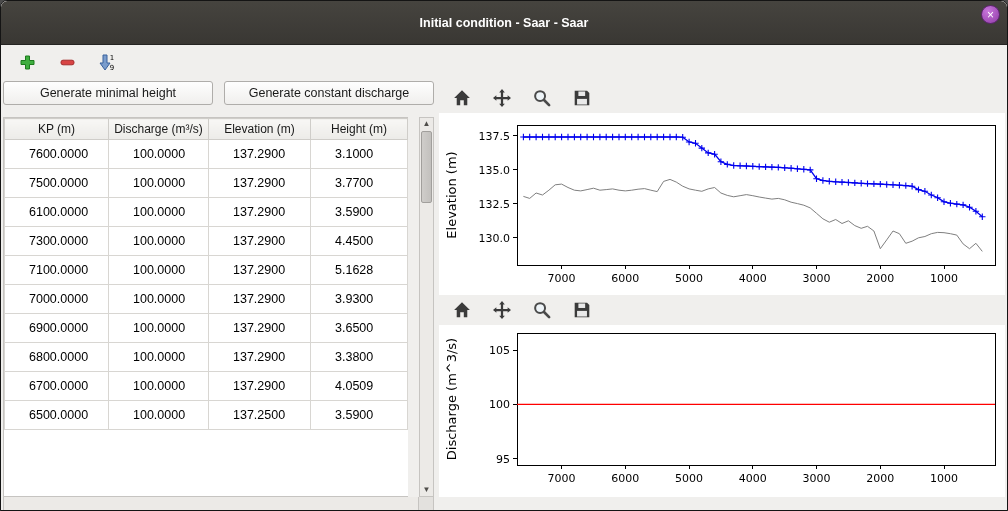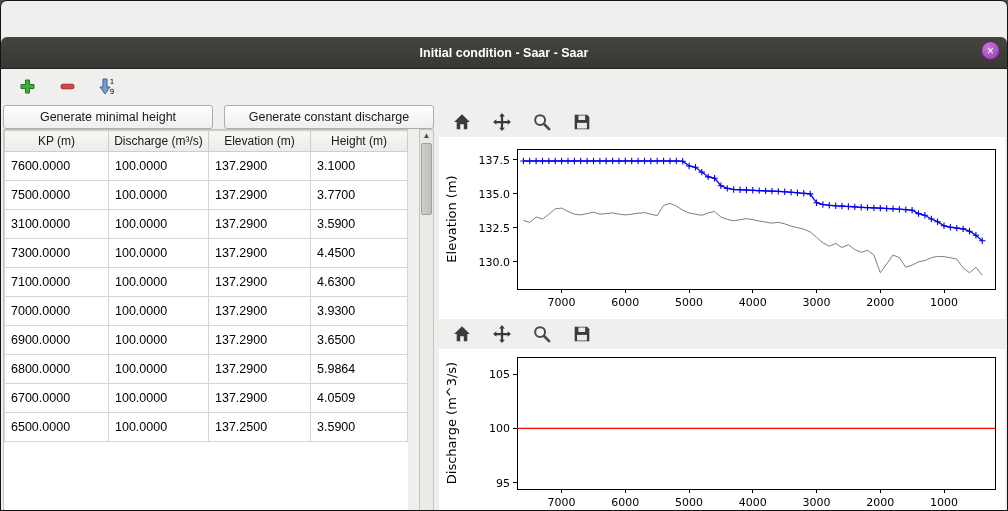--- a/index.html
+++ b/index.html
@@ -1,44 +1,44 @@
 <!DOCTYPE html>
 <html><head>
 <meta charset="utf-8">
 <style>
   * { margin:0; padding:0; box-sizing:border-box; }
   html,body { background:#4a4a4a; }
   body { font-family:"Liberation Sans","DejaVu Sans",sans-serif; }
   .window { width:1008px; height:511px; background:#f0efed; border:1px solid #141414;
             border-radius:7px 7px 0 0; overflow:hidden; position:relative; }
-  .titlebar { height:32px; background:linear-gradient(#46443f,#393733);
+  .titlebar { height:44px; background:linear-gradient(#46443f,#393733);
               display:flex; align-items:center; justify-content:center; position:relative;
-              border-radius:6px 6px 0 0; border-bottom:1px solid #252422;margin-top:36px; }
+              border-radius:6px 6px 0 0; border-bottom:1px solid #252422; }
   .titlebar .title { color:#ffffff; font-size:12.5px; font-weight:bold; }
   .close-btn { position:absolute; right:7px; top:4px; width:19px; height:19px; border-radius:50%;
                background:radial-gradient(circle at 35% 30%, #c977dc, #8e3aa6);
                border:1px solid #5e2570; color:#fff; font-size:12px; line-height:1;
                display:flex; align-items:center; justify-content:center; cursor:pointer; }
   .main-toolbar { height:34px; display:flex; align-items:center; gap:16px; padding-left:14px; }
   .tool-btn { width:24px; height:24px; display:flex; align-items:center; justify-content:center;
               background:transparent; border:none; cursor:pointer; }
   .content { display:flex; height:433px; }
 
   
   .left-panel { width:434px; display:flex; flex-direction:column; padding:2px 1px 0 2px; }
-  .gen-buttons { display:flex; gap:11px; margin-bottom:0; }
+  .gen-buttons { display:flex; gap:11px; margin-bottom:12px; }
   .btn { flex:1; height:24px; font-size:12.5px; font-family:inherit; color:#1a1a1a;
          background:linear-gradient(#fefefe,#f0efed); border:1px solid #afadaa;
          border-radius:3px; cursor:pointer; }
   .table-area { flex:1; display:flex; min-height:0;gap:11px; }
   .table-viewport { flex:1; background:#ffffff; border:1px solid #c6c4c1; border-right:none; overflow:hidden; }
   table { width:100%; border-collapse:collapse; table-layout:fixed; }
   th { height:21px; font-size:12px; font-weight:normal; color:#1a1a1a;
        background:linear-gradient(#f8f7f5,#ecebe8); border:1px solid #cfcdc9; text-align:center; }
-  td { height:29px; font-size:12.5px; color:#000; border:1px solid #d8d6d2; padding-left:6px; }
+  td { height:29px; font-size:12.5px; color:#000; border:1px solid #d8d6d2; padding-left:24px; }
   .vscroll { width:15px; background:#eceae7; border:1px solid #c6c4c1;
              display:flex; flex-direction:column; align-items:center; }
   .scroll-arrow { width:13px; height:12px; font-size:8px; color:#4f4d4a; line-height:12px; text-align:center; }
   .vthumb { width:11px; height:72px; background:linear-gradient(90deg,#cfcdca,#c2c0bd);
             border:1px solid #a19f9c; border-radius:2px; margin-top:1px; }
   .hscroll-row { display:flex; height:15px; }
   .hscroll { flex:1; background:#eceae7; border:1px solid #c6c4c1; border-top:none; }
   .scroll-corner { width:15px; background:#e3e1de; border:1px solid #c6c4c1; border-top:none; border-left:none; }
 
   
@@ -113,54 +113,54 @@
                   <td>137.2900</td>
                   <td>3.1000</td>
                 </tr>
                 <tr>
                   <td>7500.0000</td>
                   <td>100.0000</td>
                   <td>137.2900</td>
                   <td>3.7700</td>
                 </tr>
                 <tr>
-                  <td>3100.0000</td>
+                  <td>6100.0000</td>
                   <td>100.0000</td>
                   <td>137.2900</td>
                   <td>3.5900</td>
                 </tr>
                 <tr>
                   <td>7300.0000</td>
                   <td>100.0000</td>
                   <td>137.2900</td>
                   <td>4.4500</td>
                 </tr>
                 <tr>
                   <td>7100.0000</td>
                   <td>100.0000</td>
                   <td>137.2900</td>
-                  <td>4.6300</td>
+                  <td>5.1628</td>
                 </tr>
                 <tr>
                   <td>7000.0000</td>
                   <td>100.0000</td>
                   <td>137.2900</td>
                   <td>3.9300</td>
                 </tr>
                 <tr>
                   <td>6900.0000</td>
                   <td>100.0000</td>
                   <td>137.2900</td>
                   <td>3.6500</td>
                 </tr>
                 <tr>
                   <td>6800.0000</td>
                   <td>100.0000</td>
                   <td>137.2900</td>
-                  <td>5.9864</td>
+                  <td>3.3800</td>
                 </tr>
                 <tr>
                   <td>6700.0000</td>
                   <td>100.0000</td>
                   <td>137.2900</td>
                   <td>4.0509</td>
                 </tr>
                 <tr>
                   <td>6500.0000</td>
                   <td>100.0000</td>

